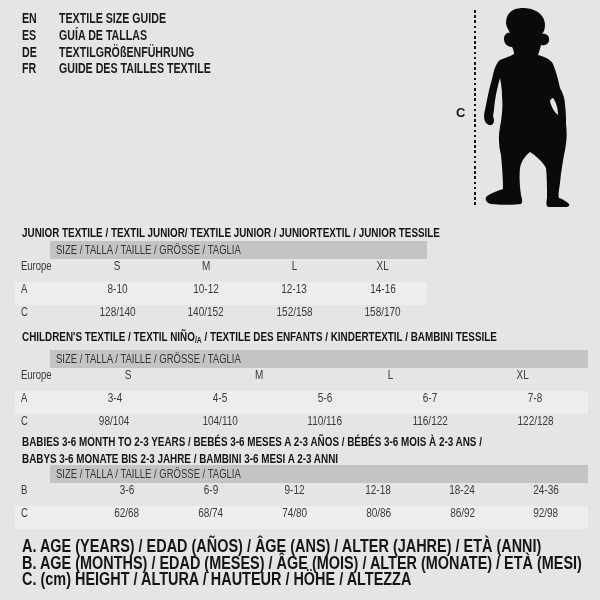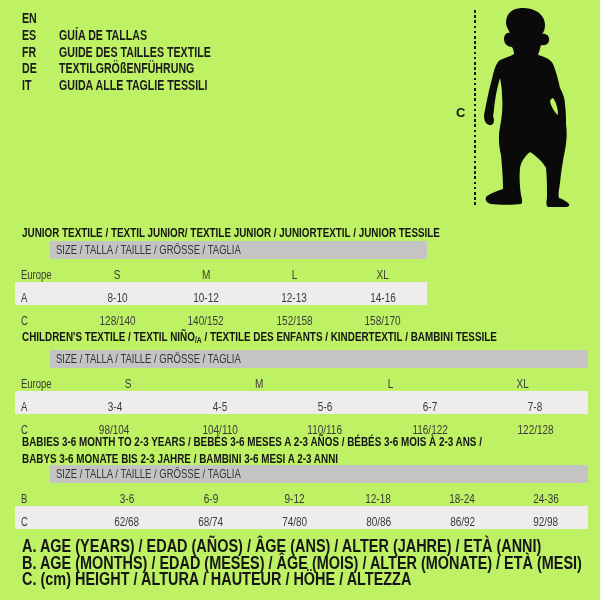--- a/index.html
+++ b/index.html
@@ -1,17 +1,17 @@
 <!DOCTYPE html>
 <html><head>
 <meta charset="utf-8">
 <style>
   html,body { margin:0; padding:0; background:#ffffff; }
   .page {
-    position:relative; width:600px; height:600px; background:#bef264;
+    position:relative; width:600px; height:600px; background:#e5e5e5;
     font-family:"Liberation Sans", sans-serif; color:#1a1a1a; overflow:hidden;
   }
   .nw { white-space:nowrap;margin-top:8px; }
   
   .sqL { display:inline-block; white-space:nowrap; transform:scaleX(.76); transform-origin:0 50%; }
   .sqC { display:inline-block; white-space:nowrap; transform:scaleX(.8);  transform-origin:50% 50%; }
 
   
   .lang { position:absolute; left:22px; top:10px; }
   .lang-row { display:flex; height:16.7px; align-items:center; font-size:14px; font-weight:700; }
@@ -25,56 +25,53 @@
   }
   .measure-label { position:absolute; left:456px; top:105px; font-size:13px; font-weight:700; color:#161616; }
 
   
   .title { position:absolute; left:22px; font-size:13px; font-weight:700; color:#141414; }
   .title .subsm { font-size:9px; vertical-align:-2px; }
 
   
   .stable { position:absolute; left:15px; font-size:12.5px; color:#3a3a3a; }
   .thead { height:18px; background:#c4c4c4; display:flex; align-items:center; padding-left:6px; color:#353535;margin-left:35px; }
-  .trow { display:flex; height:23px; align-items:flex-end; }
+  .trow { display:flex; height:23px; align-items:flex-start; }
   .trow.shade { background:#ededed; }
   .tlabel { padding-left:6px; }
   .tcell { flex:1; text-align:center; }
   .junior   { width:412px; } .junior  .tlabel { width:52px; }
   .children { width:573px; } .children .tlabel { width:41px; }
   .babies   { width:573px; } .babies  .tlabel { width:64px; }
 
   
   .fnotes { position:absolute; left:22px; top:538px; }
   .fnote { height:16.6px; display:flex; align-items:center; font-size:19px; font-weight:700; color:#161616; }
 </style>
 </head>
 <body>
 
 <div class="page">
 
   <div class="lang">
     <div class="lang-row">
       <div class="lang-code"><span class="sqL">EN</span></div>
+      <div class="lang-label"><span class="sqL">TEXTILE SIZE GUIDE</span></div>
     </div>
     <div class="lang-row">
       <div class="lang-code"><span class="sqL">ES</span></div>
       <div class="lang-label"><span class="sqL">GUÍA DE TALLAS</span></div>
     </div>
     <div class="lang-row">
+      <div class="lang-code"><span class="sqL">DE</span></div>
+      <div class="lang-label"><span class="sqL">TEXTILGRÖßENFÜHRUNG</span></div>
+    </div>
+    <div class="lang-row">
       <div class="lang-code"><span class="sqL">FR</span></div>
       <div class="lang-label"><span class="sqL">GUIDE DES TAILLES TEXTILE</span></div>
-    </div>
-    <div class="lang-row">
-      <div class="lang-code"><span class="sqL">DE</span></div>
-      <div class="lang-label"><span class="sqL">TEXTILGRÖßENFÜHRUNG</span></div>
-    </div>
-    <div class="lang-row">
-      <div class="lang-code"><span class="sqL">IT</span></div>
-      <div class="lang-label"><span class="sqL">GUIDA ALLE TAGLIE TESSILI</span></div>
     </div>
   </div>
 
   <div class="measure-line"></div>
   <div class="measure-label">C</div>
   <svg class="figure-svg" width="104" height="210" viewBox="478 2 104 210" aria-hidden="true">
     <path fill="#0a0a0a" fill-rule="evenodd" d="
       M523 8
       C532 8 544 12 545 24
       C545 29 544 32 542 34

